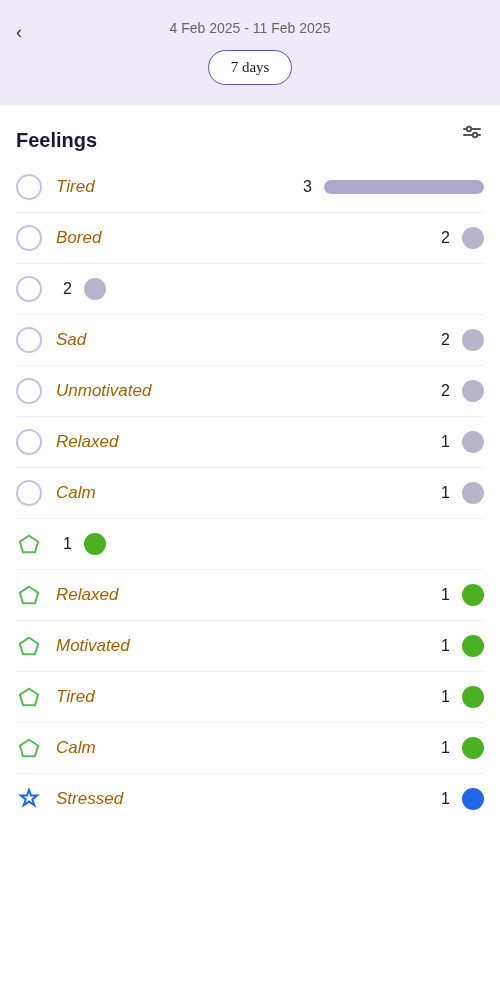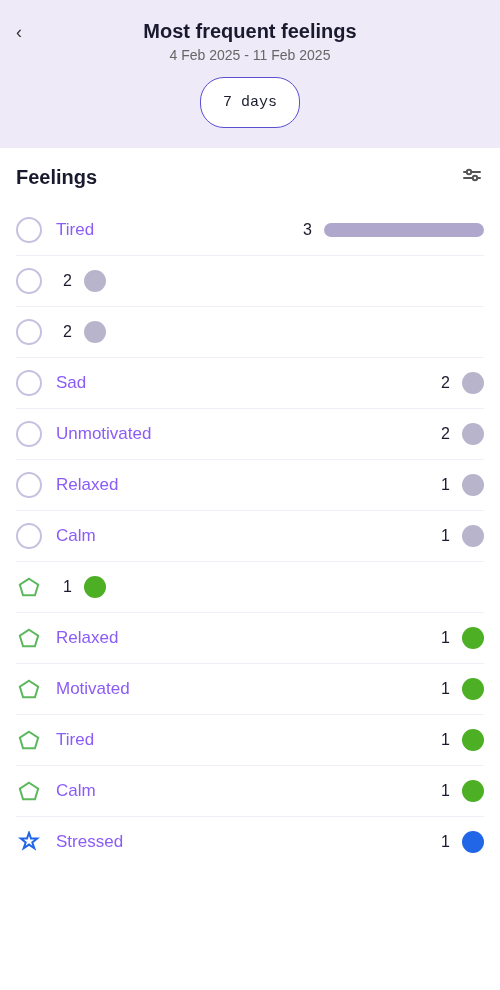--- a/index.html
+++ b/index.html
@@ -44,47 +44,47 @@
     }
 
     .tabs {
       display: flex;
       gap: 8px;
       justify-content: center;
       padding-bottom: 4px;
     }
 
     .tab {
-      padding: 16px 22px;
+      padding: 8px 22px;
       border-radius: 24px;
       border: 1.5px solid #c8c0e0;
       background: transparent;
       font-size: 15px;
       color: #444;
       cursor: pointer;
-      font-family: Liberation Mono, monospace;
+      font-family: Liberation Serif, serif;
     }
 
     .tab.active {
       background: white;
       border-color: #5a4fcf;
       color: #1a1a2e;
       font-weight: 500;
     }
 
     .main {
       background: white;
       flex: 1;
       padding: 0 16px 20px;
       border-radius: 0;
     }
 
     .section-header {
       display: flex;
-      align-items: flex-start;
+      align-items: flex-end;
       justify-content: space-between;
       padding: 18px 0 10px;
     }
 
     .section-title {
       font-size: 20px;
       font-weight: 700;
       color: #1a1a2e;
     }
 
@@ -128,22 +128,23 @@
       justify-content: center;
     }
 
     .pentagon-icon svg {
       width: 22px;
       height: 22px;
     }
 
     .feeling-name {
       font-size: 17px;
-      color: #8b5cf6;
+      color: #a16207;
       flex: 1;
+      font-style: italic;
     }
 
     .feeling-count {
       font-size: 16px;
       color: #1a1a2e;
       margin-right: 12px;
       min-width: 16px;
       text-align: right;
     }
 
@@ -178,21 +179,20 @@
 
     .dot-blue {
       background: #2266e8;
     }
   </style>
 </head>
 <body>
 
 <div class="header">
   <button class="back-btn">‹</button>
-  <div class="header-title">Most frequent feelings</div>
   <div class="header-date">4 Feb 2025 - 11 Feb 2025</div>
   <div class="tabs">
     <button class="tab active">7 days</button>
   </div>
 </div>
 
 <div class="main">
   <div class="section-header">
     <span class="section-title">Feelings</span>
     <span class="filter-icon">
@@ -209,20 +209,21 @@
       <div class="feeling-row">
       <div class="radio-circle"></div>
       <span class="feeling-name">Tired</span>
       <span class="feeling-count">3</span>
       <div class="bar-container">
         <div class="bar-fill" style="width:100%"></div>
       </div>
     </div>
       <div class="feeling-row">
       <div class="radio-circle"></div>
+      <span class="feeling-name">Bored</span>
       <span class="feeling-count">2</span>
       <div class="dot dot-gray"></div>
     </div>
       <div class="feeling-row">
       <div class="radio-circle"></div>
       <span class="feeling-count">2</span>
       <div class="dot dot-gray"></div>
     </div>
       <div class="feeling-row">
       <div class="radio-circle"></div>

